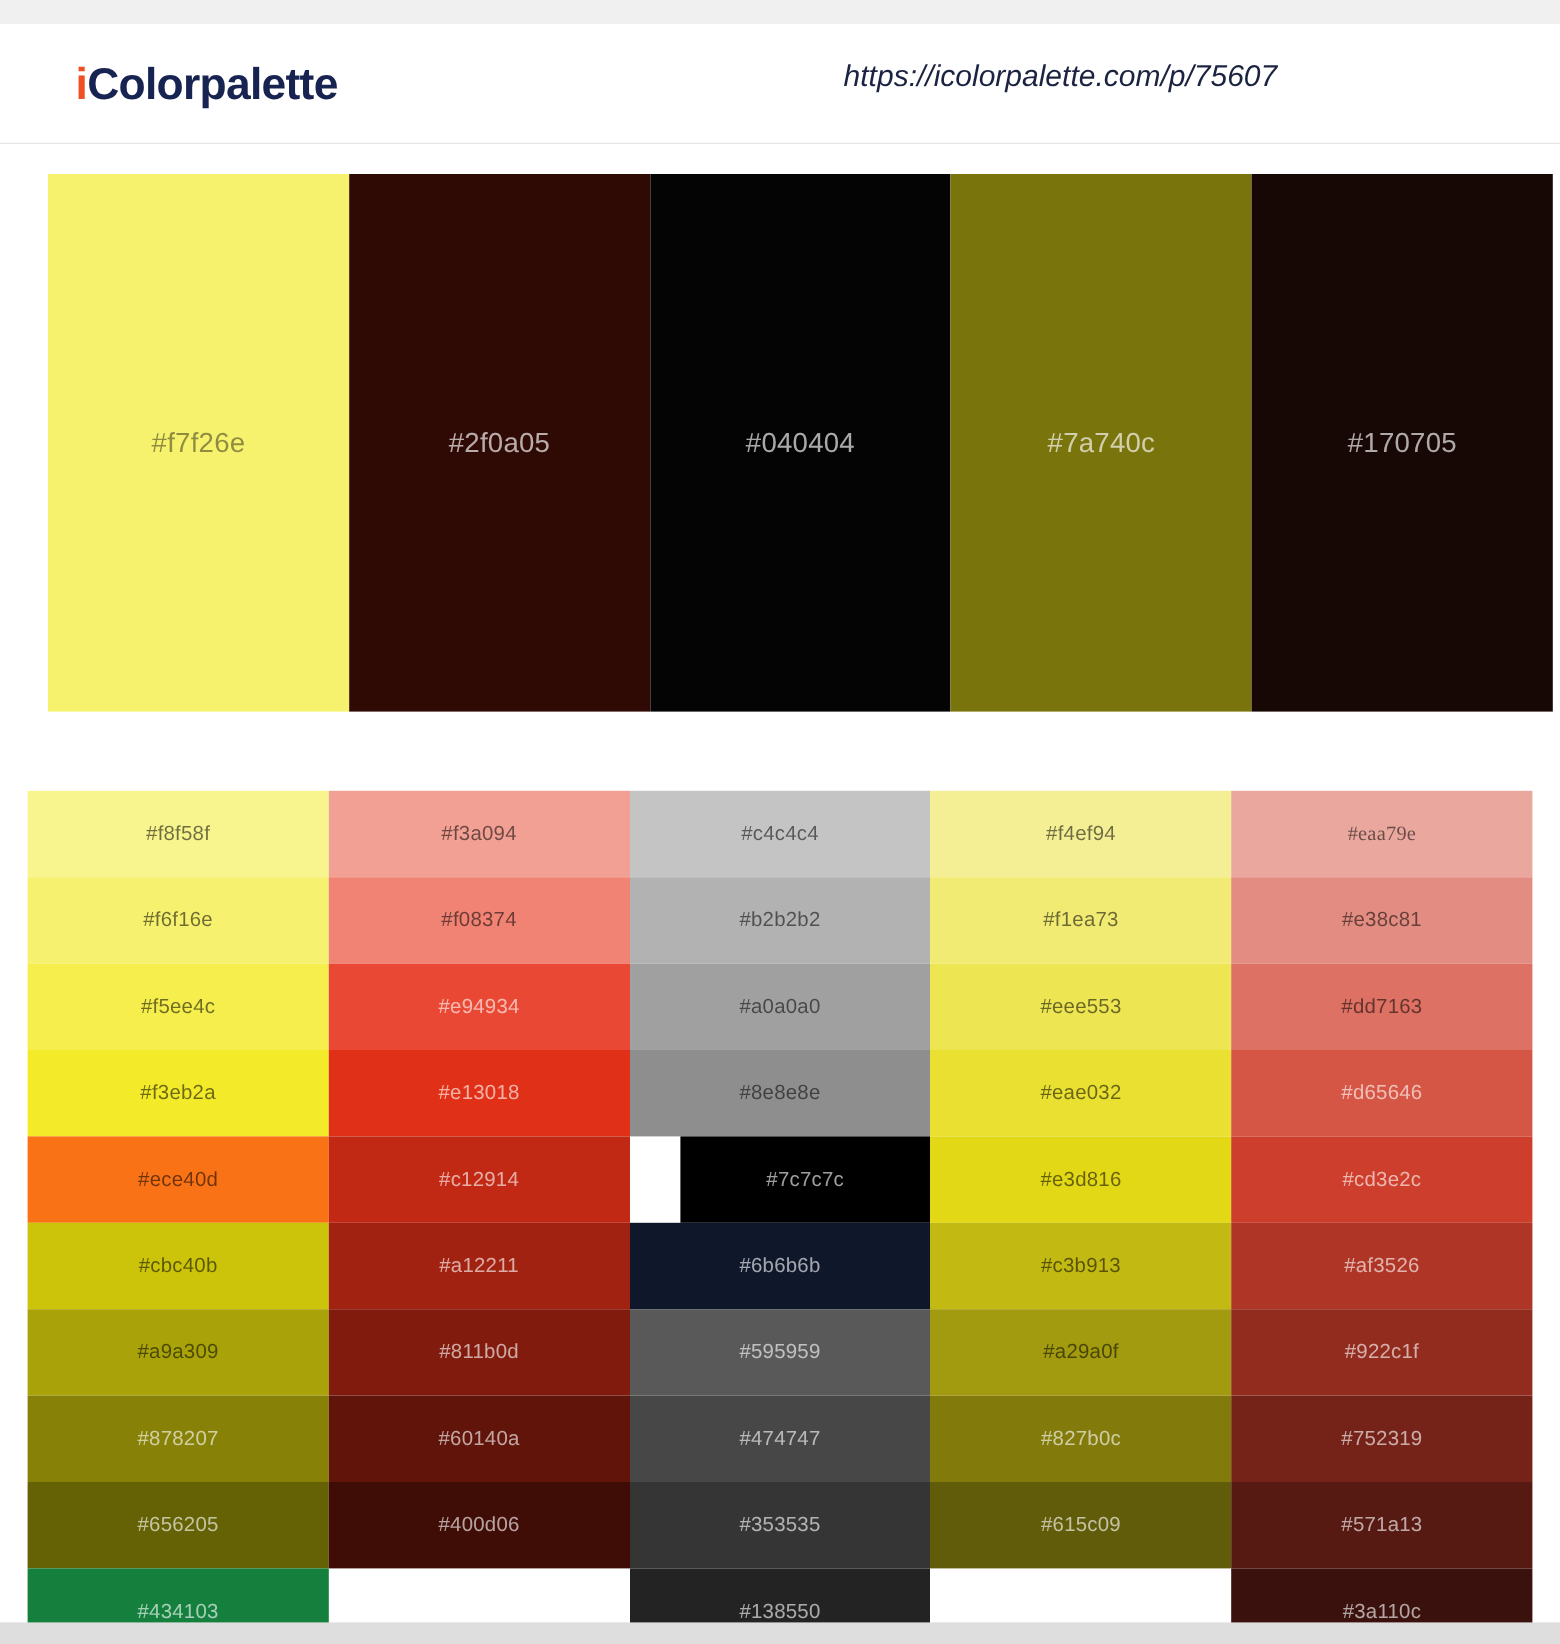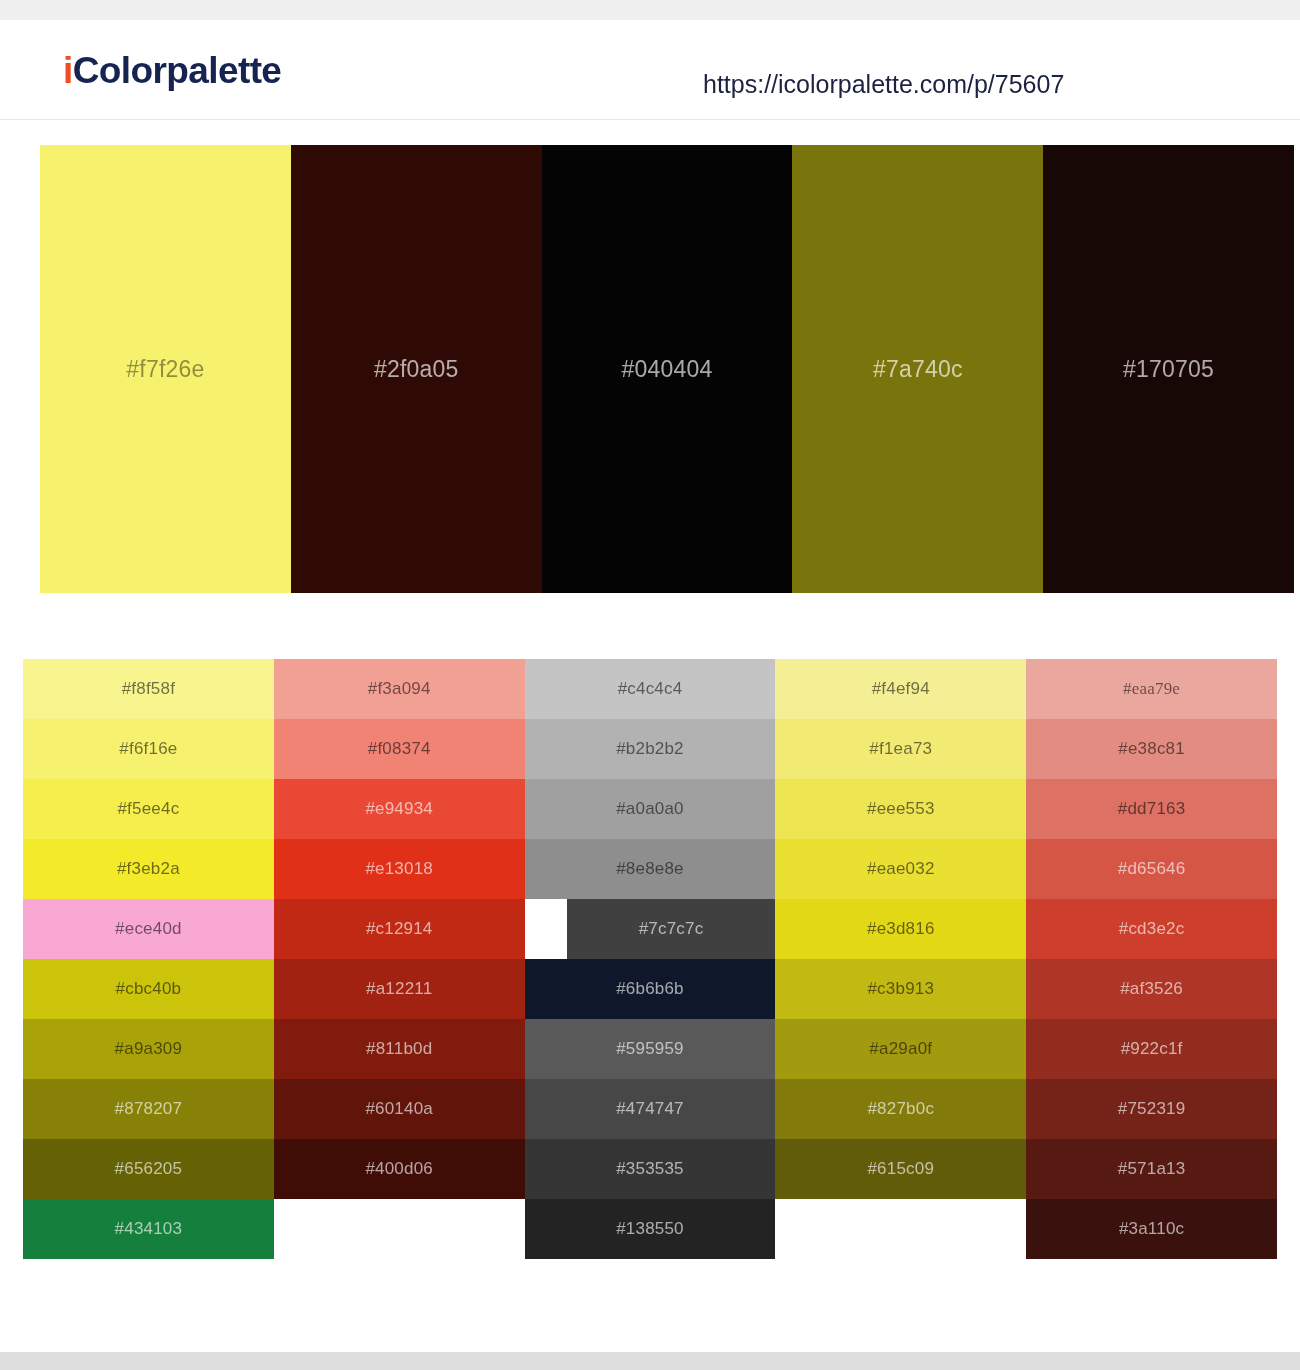--- a/index.html
+++ b/index.html
@@ -39,26 +39,27 @@
     font-weight: bold;
     letter-spacing: -0.6px;
     white-space: nowrap;
     line-height: 1;
   }
   .logo-i { color: #f04e23; }
   .logo-rest { color: #172350; }
   .page-url {
     position: absolute;
     left: 703px;
-    top: 64px;
+    top: 44px;
     transform: translateY(-50%);
     font-size: 25px;
     color: #1b2340;
     white-space: nowrap;
     line-height: 1;
+    font-style: italic;
   }
 
   
   .palette-wrap {
     padding: 25px 0 0 0;
   }
   .palette-row {
     margin-left: 40px;
     width: 1254px;
     height: 448px;
@@ -89,21 +90,21 @@
     margin-left: 23px;
     width: 1254px;
     display: flex;
   }
   .shade-col {
     flex: 1 1 0;
     display: flex;
     flex-direction: column;
   }
   .shade-cell {
-    height: 60px;
+    height: 72px;
     display: flex;
     align-items: center;
     justify-content: center;
     font-size: 17px;
     letter-spacing: 0.2px;
   }
   .shade-cell.on-light { color: rgba(0,0,0,0.55); }
   .shade-cell.on-dark  { color: rgba(255,255,255,0.62); }
 
   
@@ -146,21 +147,21 @@
     </div>
 </div>
 
 <div class="grid-wrap">
   <div class="shade-grid" id="shade-grid">
       <div class="shade-col">
         <div class="shade-cell on-light" style="background: rgb(248, 245, 143);">#f8f58f</div>
         <div class="shade-cell on-light" style="background: rgb(246, 241, 110);">#f6f16e</div>
         <div class="shade-cell on-light" style="background: rgb(245, 238, 76);">#f5ee4c</div>
         <div class="shade-cell on-light" style="background: rgb(243, 235, 42);">#f3eb2a</div>
-        <div class="shade-cell on-light" style="background: #f9a8d4;">#ece40d</div>
+        <div class="shade-cell on-light" style="background: #f97316;">#ece40d</div>
         <div class="shade-cell on-light" style="background: rgb(203, 196, 11);">#cbc40b</div>
         <div class="shade-cell on-light" style="background: rgb(169, 163, 9);">#a9a309</div>
         <div class="shade-cell on-dark" style="background: rgb(135, 130, 7);">#878207</div>
         <div class="shade-cell on-dark" style="background: rgb(101, 98, 5);">#656205</div>
         <div class="shade-cell on-dark" style="background: #15803d;">#434103</div>
       </div>
       <div class="shade-col">
         <div class="shade-cell on-light" style="background: rgb(243, 160, 148);">#f3a094</div>
         <div class="shade-cell on-light" style="background: rgb(240, 131, 116);">#f08374</div>
         <div class="shade-cell on-dark" style="background: rgb(233, 73, 52);">#e94934</div>
@@ -169,21 +170,21 @@
         <div class="shade-cell on-dark" style="background: rgb(161, 34, 17);">#a12211</div>
         <div class="shade-cell on-dark" style="background: rgb(129, 27, 13);">#811b0d</div>
         <div class="shade-cell on-dark" style="background: rgb(96, 20, 10);">#60140a</div>
         <div class="shade-cell on-dark" style="background: rgb(64, 13, 6);">#400d06</div>
       </div>
       <div class="shade-col">
         <div class="shade-cell on-light" style="background: rgb(196, 196, 196);">#c4c4c4</div>
         <div class="shade-cell on-light" style="background: rgb(178, 178, 178);">#b2b2b2</div>
         <div class="shade-cell on-light" style="background: rgb(160, 160, 160);">#a0a0a0</div>
         <div class="shade-cell on-light" style="background: rgb(142, 142, 142);">#8e8e8e</div>
-        <div class="shade-cell on-dark" style="background: #404040; margin-left: 42px;">#7c7c7c</div>
+        <div class="shade-cell on-dark" style="background: #000000; margin-left: 42px;">#7c7c7c</div>
         <div class="shade-cell on-dark" style="background: #0f172a;">#6b6b6b</div>
         <div class="shade-cell on-dark" style="background: rgb(89, 89, 89);">#595959</div>
         <div class="shade-cell on-dark" style="background: rgb(71, 71, 71);">#474747</div>
         <div class="shade-cell on-dark" style="background: rgb(53, 53, 53);">#353535</div>
         <div class="shade-cell on-dark" style="background: rgb(35, 35, 35);">#138550</div>
       </div>
       <div class="shade-col">
         <div class="shade-cell on-light" style="background: rgb(244, 239, 148);">#f4ef94</div>
         <div class="shade-cell on-light" style="background: rgb(241, 234, 115);">#f1ea73</div>
         <div class="shade-cell on-light" style="background: rgb(238, 229, 83);">#eee553</div>

